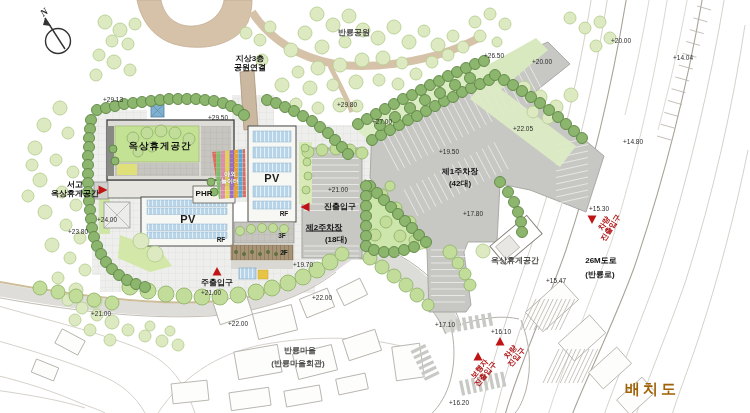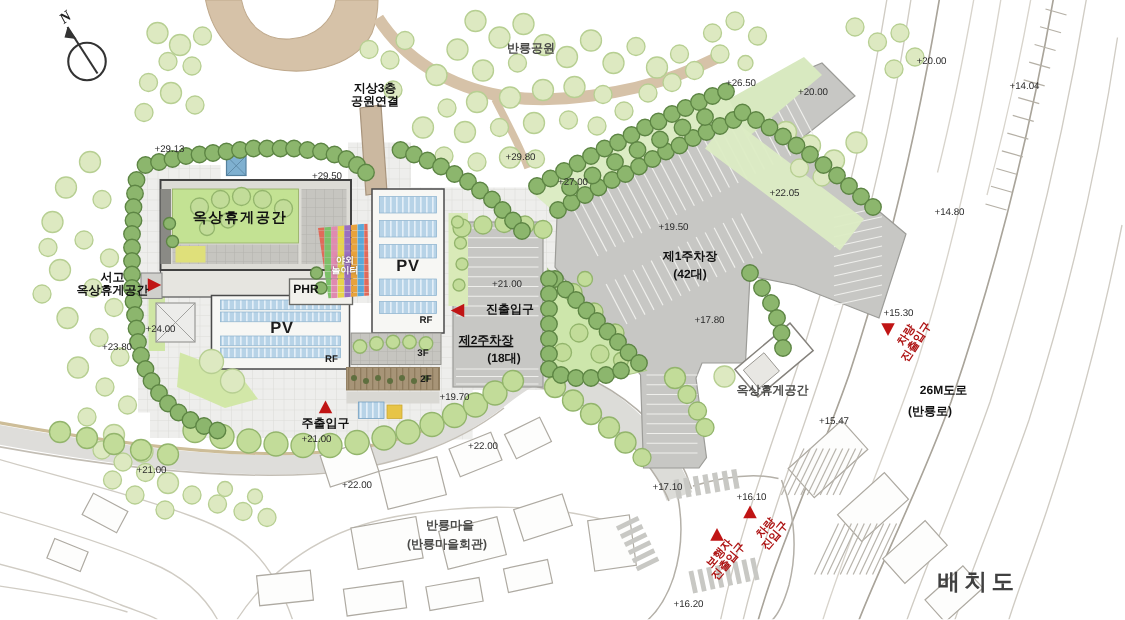--- a/index.html
+++ b/index.html
@@ -10,21 +10,21 @@
   .lb{position:absolute;transform:translate(-50%,-50%);white-space:pre;text-align:center;
       line-height:1.12;color:#222;}
   .elev{font-size:6.5px;color:#2b2b2b;}
   .place{font-size:8px;font-weight:700;color:#4a4a48;}
   .bold-k{font-size:8px;font-weight:700;color:#111;}
   .big{font-size:9.5px;letter-spacing:1px;}
   .white-k{font-size:6px;font-weight:700;color:#fff;text-shadow:0 0 2px rgba(40,40,40,.55);}
   .red-k{font-size:7.5px;font-weight:700;color:#ae1414;}
   .pv{font-size:11px;font-weight:700;color:#1c1c1c;letter-spacing:.5px;}
   .rf{font-size:6.5px;font-weight:700;color:#1c1c1c;}
-  .title-k{font-size:15px;font-weight:700;color:#404040;letter-spacing:3px;}
+  .title-k{font-size:15px;font-weight:700;color:#a16207;letter-spacing:3px;}
   .n-label{font-size:10px;font-weight:700;font-style:italic;
            font-family:"Liberation Serif",serif;}
 </style>
 </head>
 <body>
 
 <div class="stage">
 <svg width="750" height="413" viewBox="0 0 750 413">
   <defs>
     <pattern id="grid" width="7" height="7" patternUnits="userSpaceOnUse">
@@ -749,22 +749,22 @@
       <div class="lb rf" style="left: 221px; top: 240px;">RF</div>
       <div class="lb rf" style="left: 282px; top: 236px;">3F</div>
       <div class="lb rf" style="left: 284px; top: 253px;">2F</div>
       <div class="lb bold-k" style="left: 460px; top: 172px;">제1주차장</div>
       <div class="lb bold-k" style="left: 460px; top: 184px;">(42대)</div>
       <div class="lb bold-k" style="left: 324px; top: 228px; text-decoration: underline;">제2주차장</div>
       <div class="lb bold-k" style="left: 336px; top: 240px;">(18대)</div>
       <div class="lb place" style="left: 515px; top: 261px;">옥상휴게공간</div>
       <div class="lb place" style="left: 300px; top: 351px;">반룡마을</div>
       <div class="lb place" style="left: 298px; top: 364px;">(반룡마을회관)</div>
-      <div class="lb bold-k" style="left: 601px; top: 261px; margin-left: 28px;">26M도로</div>
-      <div class="lb bold-k" style="left: 620px; top: 275px; text-align: center;">(반룡로)</div>
+      <div class="lb bold-k" style="left: 601px; top: 261px;">26M도로</div>
+      <div class="lb bold-k" style="left: 600px; top: 275px; text-align: center;">(반룡로)</div>
       <div class="lb elev" style="left: 621px; top: 41px;">+20.00</div>
       <div class="lb elev" style="left: 683px; top: 58px;">+14.04</div>
       <div class="lb elev" style="left: 494px; top: 56px;">+26.50</div>
       <div class="lb elev" style="left: 542px; top: 62px;">+20.00</div>
       <div class="lb elev" style="left: 347px; top: 105px;">+29.80</div>
       <div class="lb elev" style="left: 113px; top: 100px;">+29.13</div>
       <div class="lb elev" style="left: 218px; top: 118px;">+29.50</div>
       <div class="lb elev" style="left: 382px; top: 122px;">+27.00</div>
       <div class="lb elev" style="left: 523px; top: 129px;">+22.05</div>
       <div class="lb elev" style="left: 633px; top: 142px;">+14.80</div>

